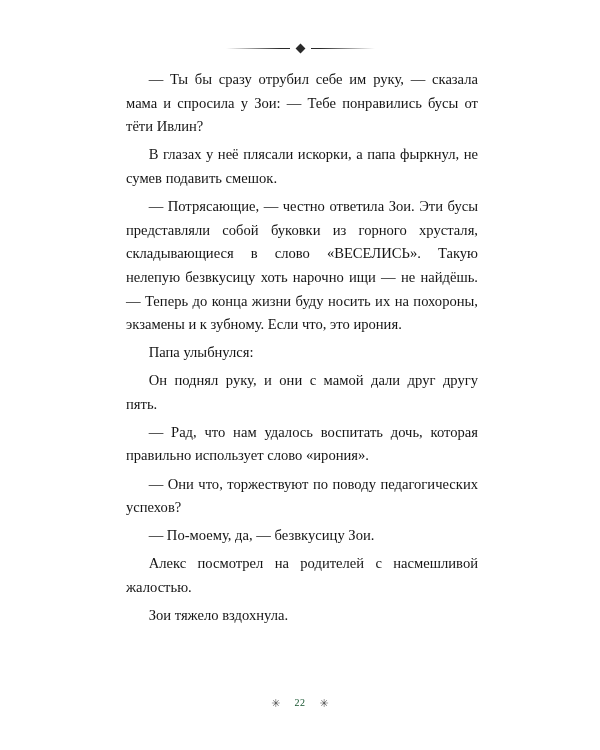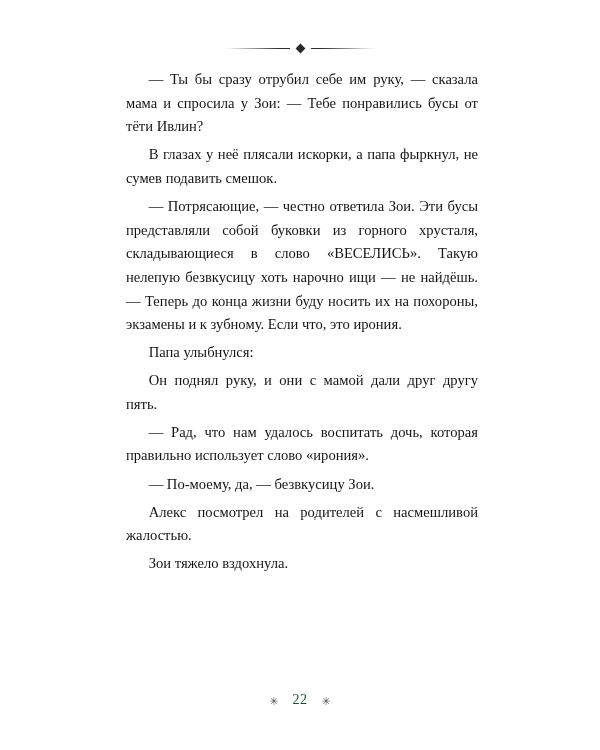--- a/index.html
+++ b/index.html
@@ -77,21 +77,21 @@
     color: #3a3a3a;
   }
   .footer .flower {
     font-size: 11px;
     color: #555;
     line-height: 1;
     position: relative;
     top: 1px;
   }
   .page-number {
-    font-size: 14px;
+    font-size: 10px;
     letter-spacing: 0.5px;
     color: #14532d;
   }
 </style>
 </head>
 <body>
 
 <div class="page">
 
   <div class="top-ornament">
@@ -100,20 +100,21 @@
     <span class="rule right"></span>
   </div>
 
   <div class="body-text">
     <p>— Ты бы сразу отрубил себе им руку, — сказала мама и спросила у Зои: — Тебе понравились бусы от тёти Ивлин?</p>
     <p>В глазах у неё плясали искорки, а папа фыркнул, не сумев подавить смешок.</p>
     <p>— Потрясающие, — честно ответила Зои. Эти бусы представляли собой буковки из горного хрусталя, складывающиеся в слово «ВЕСЕЛИСЬ». Такую нелепую безвкусицу хоть нарочно ищи — не найдёшь. — Теперь до конца жизни буду носить их на похороны, экзамены и к зубному. Если что, это ирония.</p>
     <p>Папа улыбнулся:</p>
     <p>Он поднял руку, и они с мамой дали друг другу пять.</p>
     <p>— Рад, что нам удалось воспитать дочь, которая правильно использует слово «ирония».</p>
+    <p>— Они что, торжествуют по поводу педагогических успехов?</p>
     <p>— По-моему, да, — безвкусицу Зои.</p>
     <p>Алекс посмотрел на родителей с насмешливой жалостью.</p>
     <p>Зои тяжело вздохнула.</p>
   </div>
 
   <div class="footer">
     <span class="flower">✳</span>
     <span class="page-number">22</span>
     <span class="flower">✳</span>
   </div>

